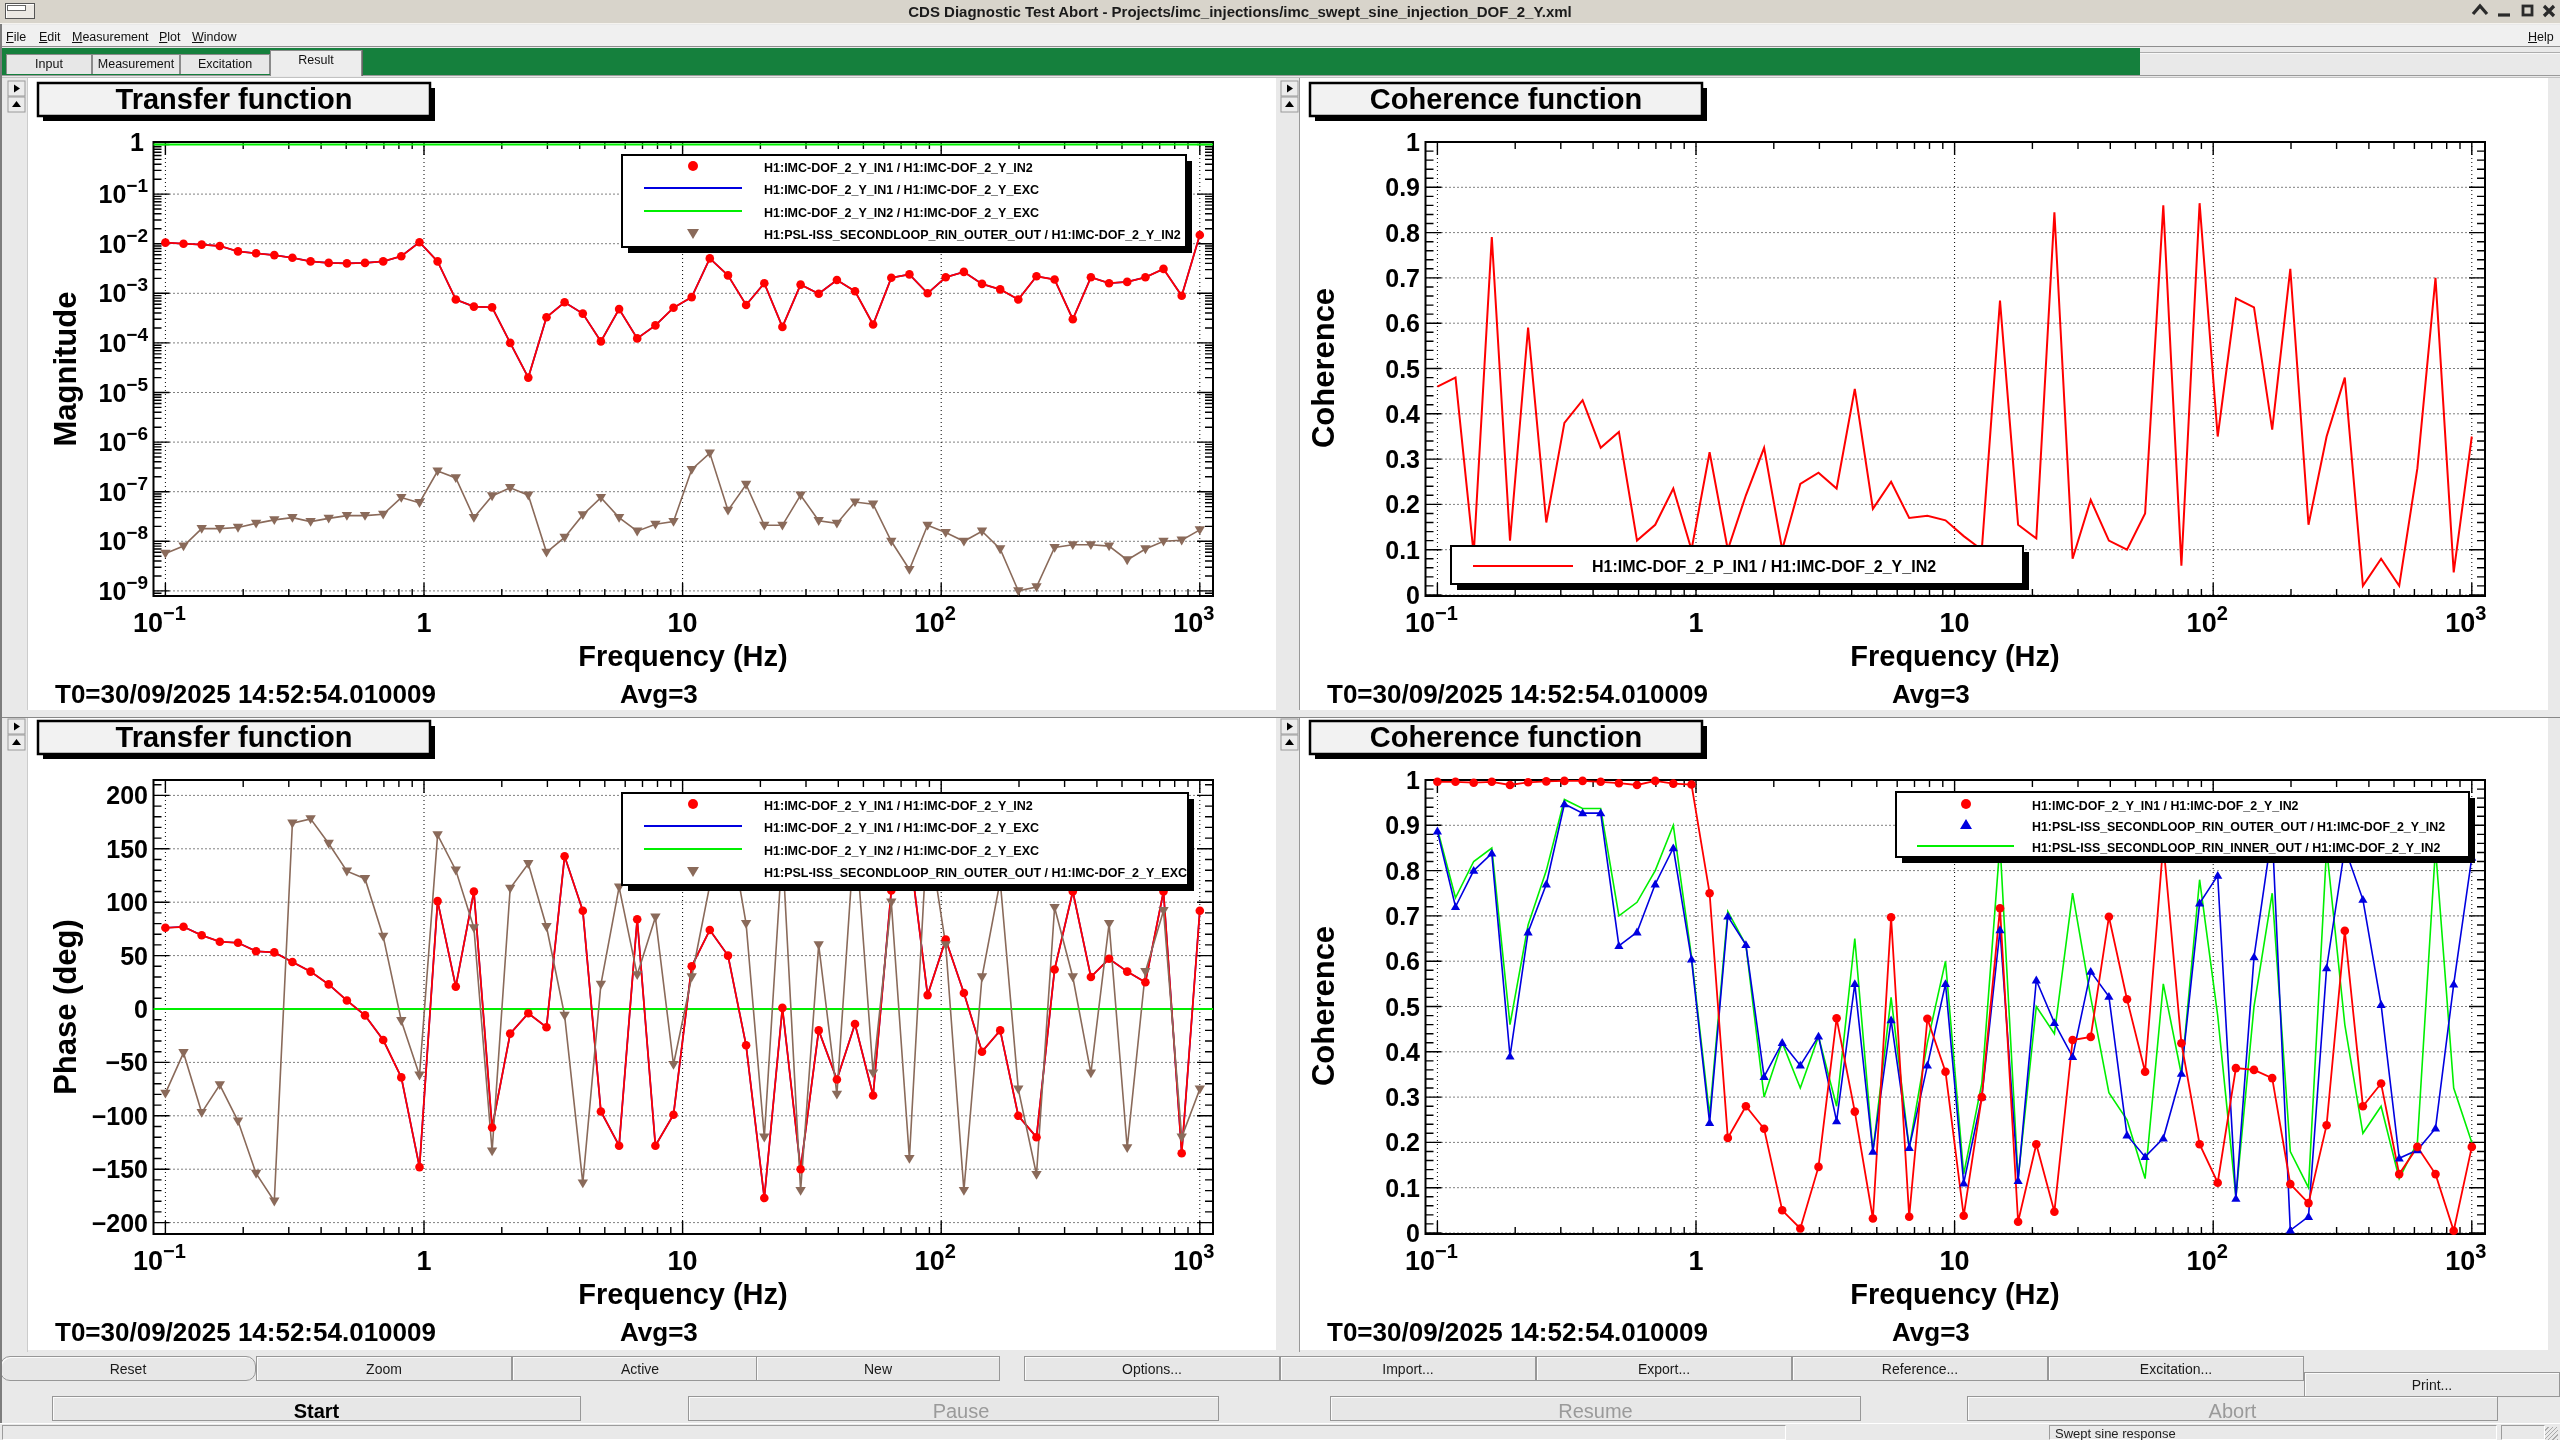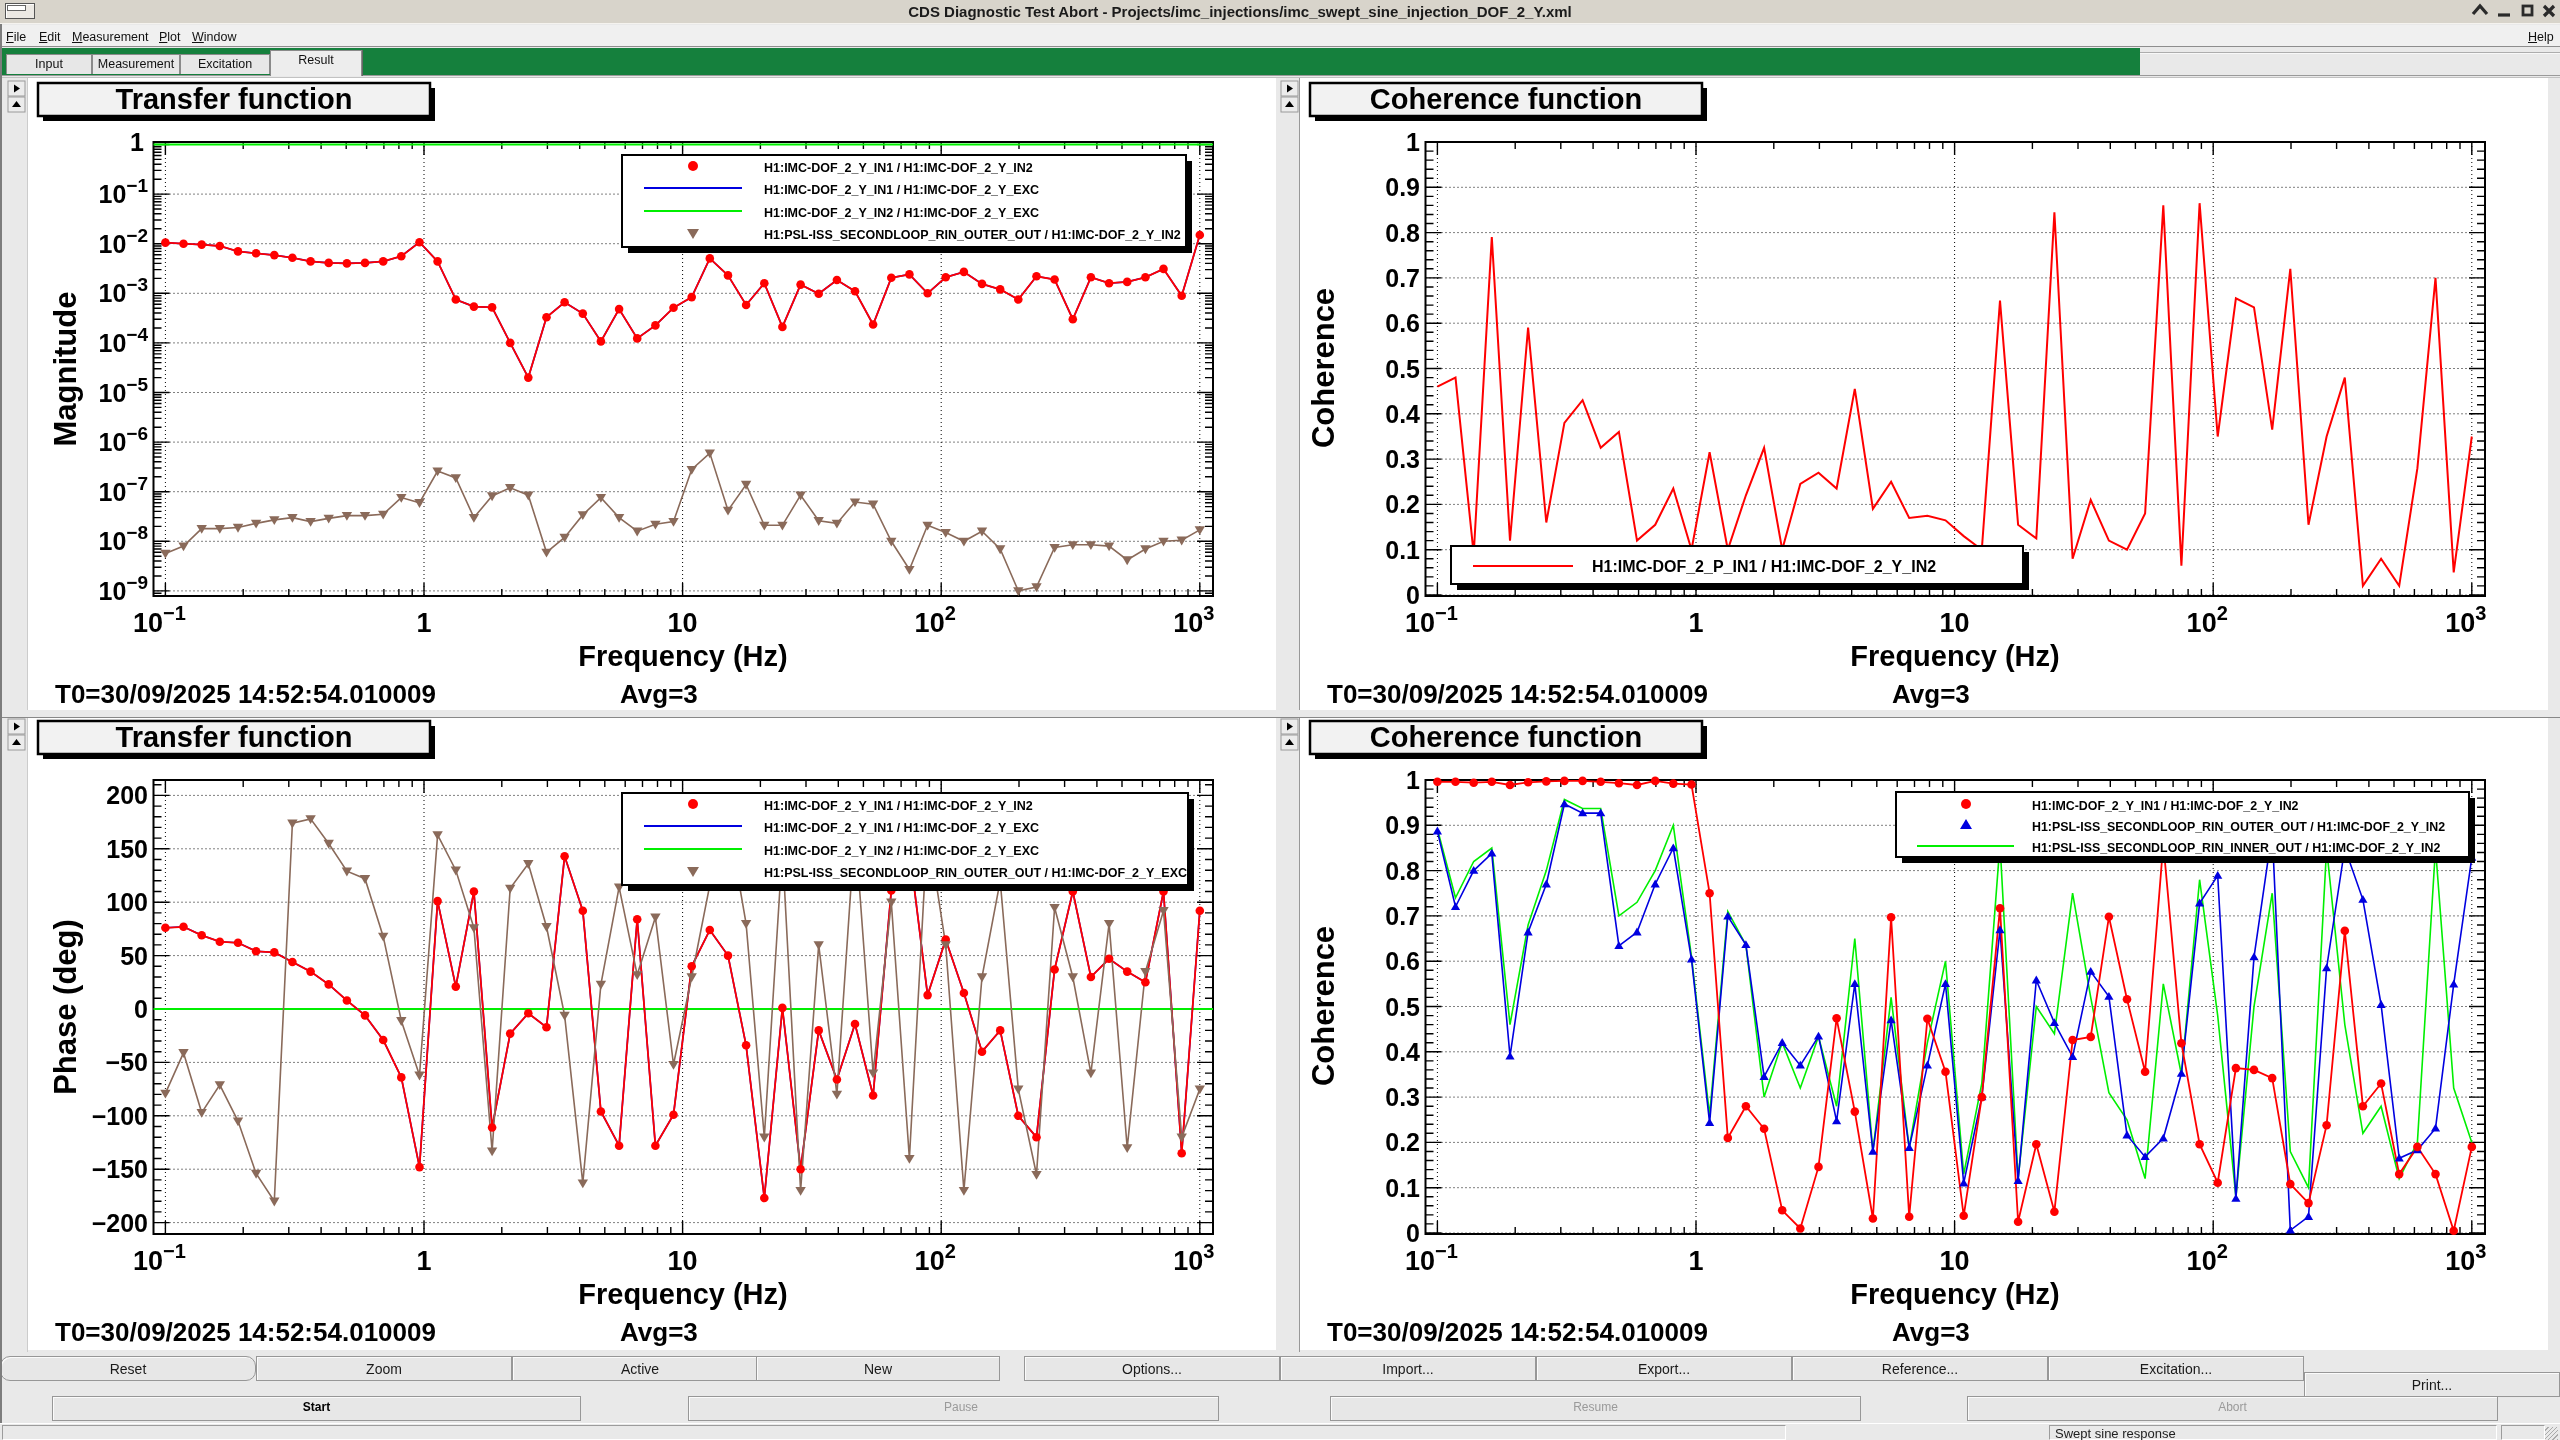--- a/index.html
+++ b/index.html
@@ -23,21 +23,21 @@
   text-align:center; padding-top:2px; }
 .tab.active { top:2px; height:26px; background:#ededed; z-index:3;
   box-shadow:1px 0 0 #666; }
 #tabline { position:absolute; left:0; top:75px; width:2560px; height:1px; background:#9a9a9a; }
 #tabline2 { position:absolute; left:0; top:77px; width:2560px; height:1px; background:#c2c2c2; }
 #main { position:absolute; left:0; top:76px; width:2560px; height:1364px; }
 .btnrow1 { position:absolute; top:1356px; height:25px; background:#e7e7e7;
   border:1px solid #979797; box-shadow:inset 1px 1px 0 #fbfbfb; font-size:14px;
   color:#1a1a1a; text-align:center; padding-top:4px; }
 .btnrow2 { position:absolute; top:1396px; height:25px; background:#e7e7e7;
-  border:1px solid #979797; box-shadow:inset 1px 1px 0 #fbfbfb; font-size:12px;
+  border:1px solid #979797; box-shadow:inset 1px 1px 0 #fbfbfb; font-size:20px;
   text-align:center; padding-top:3px; }
 #statusbar { position:absolute; left:0; top:1423px; width:2560px; height:17px;
   background:#e9e9e9; border-top:1px solid #fff; }
 .sfield { position:absolute; top:1px; height:15px; border:1px solid #9c9c9c;
   border-bottom-color:#fff; border-right-color:#fff; font-size:13px; color:#222;
   padding:0 5px; }
 #grip { position:absolute; right:2px; top:3px; width:13px; height:13px;
   background:repeating-linear-gradient(135deg,#e9e9e9 0 2px,#aaa 2px 3px); }
 svg text { fill:#000; }
 </style></head>

